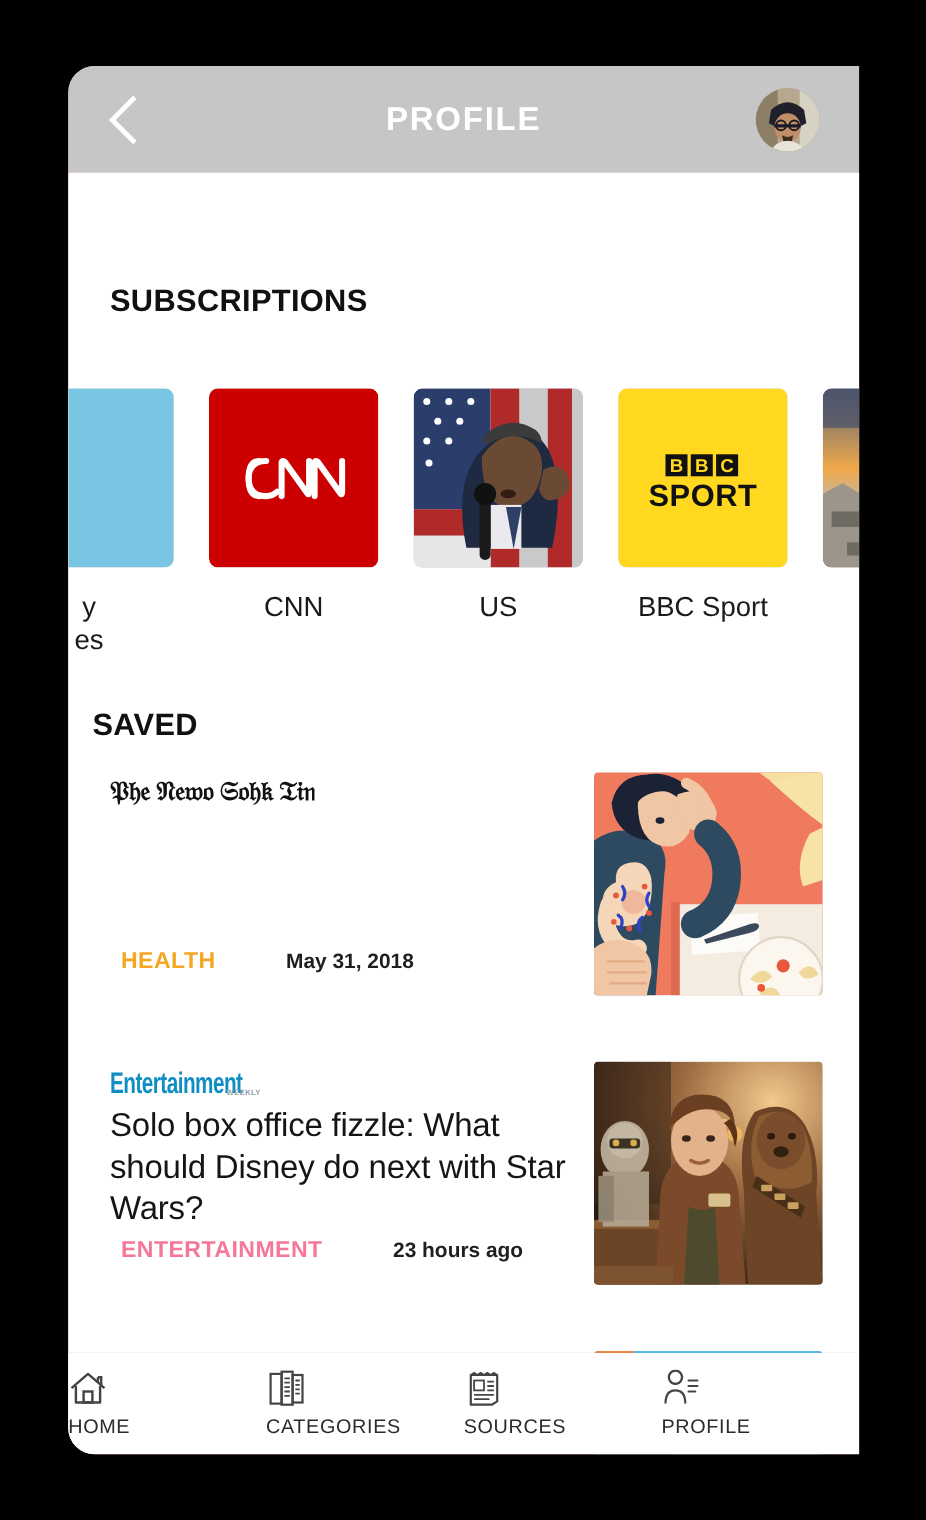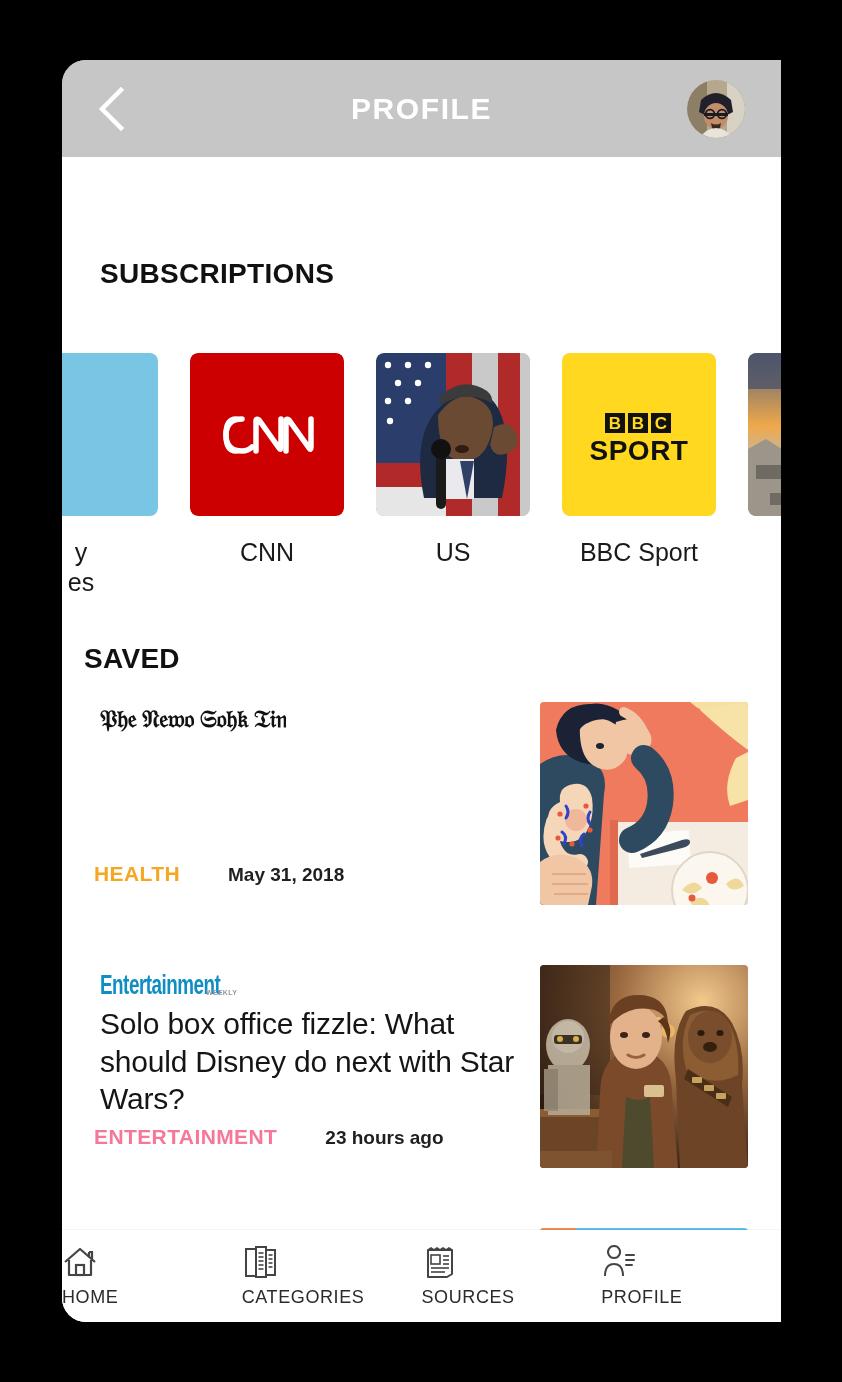--- a/index.html
+++ b/index.html
@@ -136,22 +136,22 @@
   .article-title {
     margin: 10px 0 0 0;
     font-size: 30px;
     line-height: 1.25;
     font-weight: 400;
     color: #151515;
     letter-spacing: -0.2px;
   }
   .article-meta {
     position: absolute;
-    left: 32px;
-    display: flex; align-items: baseline; gap: 24px;
+    left: 48px;
+    display: flex; align-items: baseline; gap: 40px;
   }
   .cat-tag {
     font-size: 21px;
     font-weight: 700;
     letter-spacing: 0.4px;
   }
   .time-tag {
     font-size: 19px;
     color: #1f1f1f;
     font-weight: 700;

